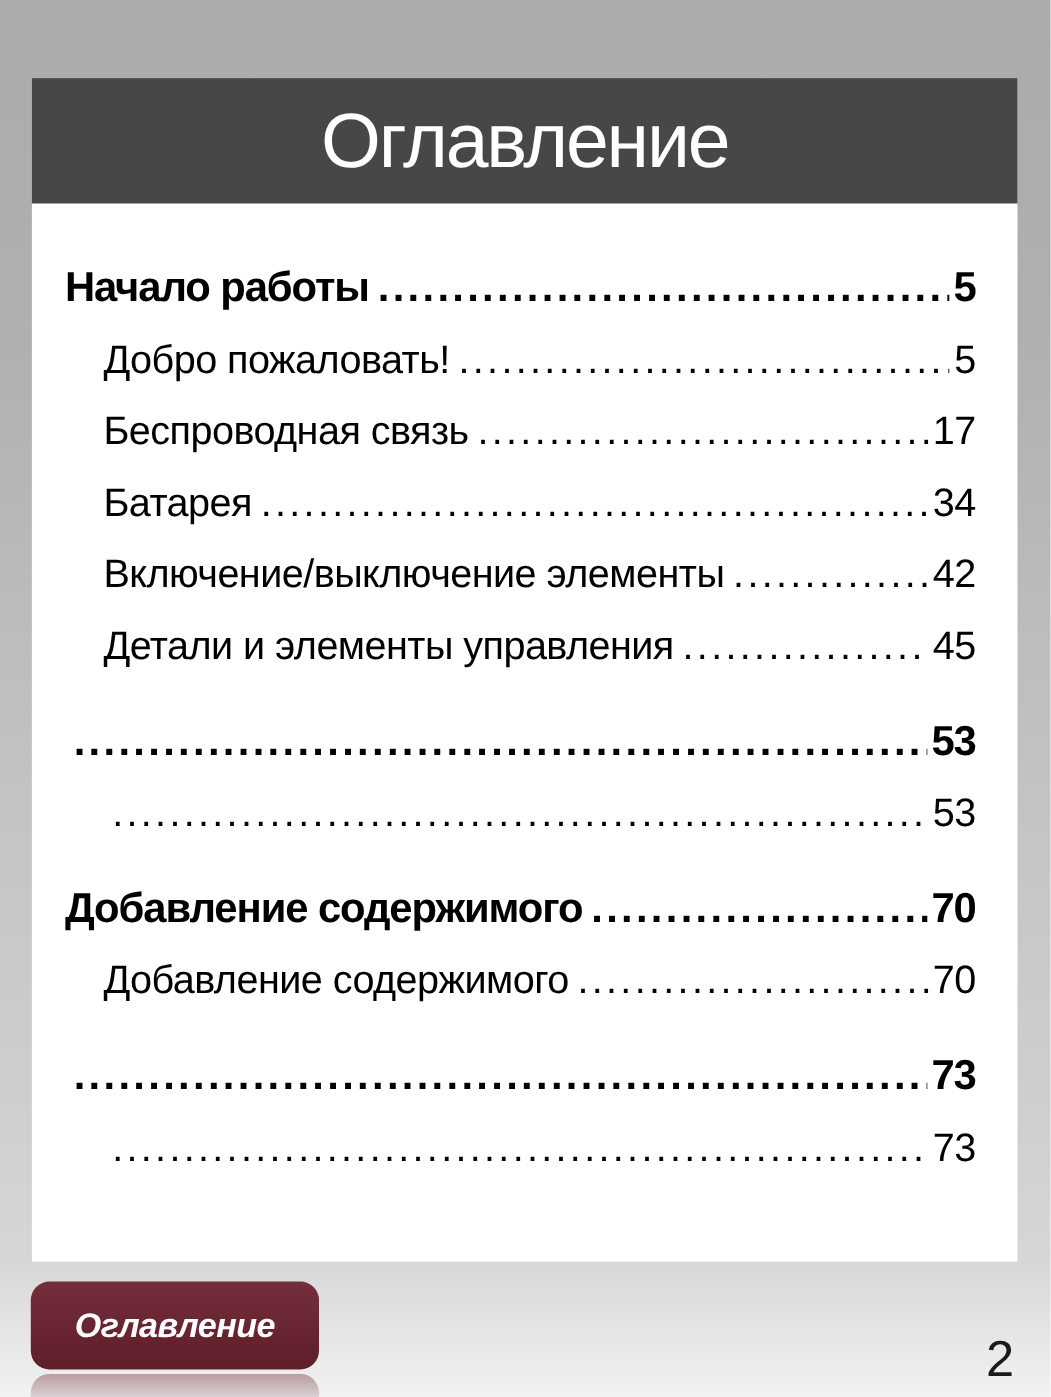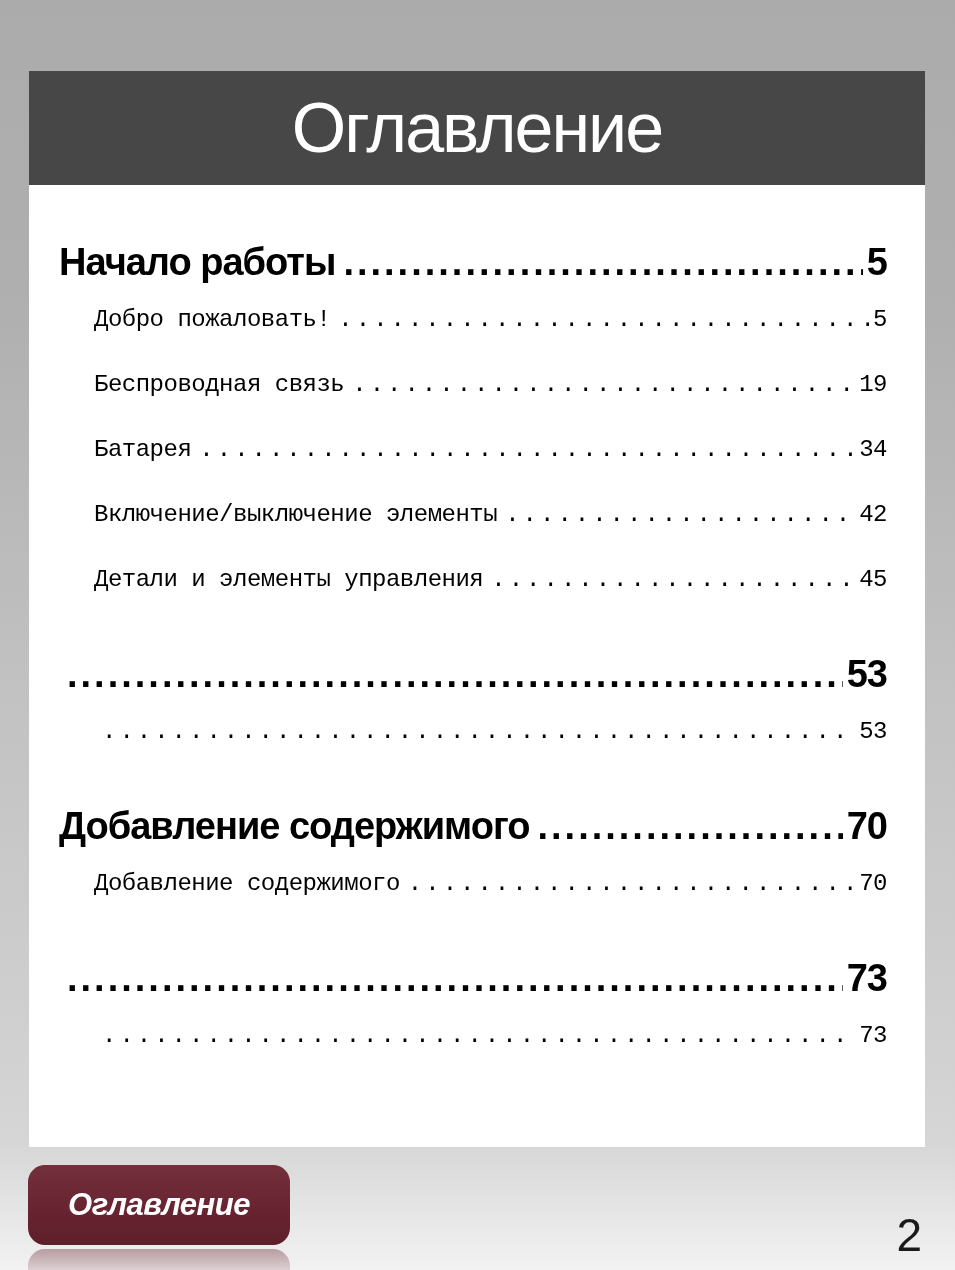--- a/index.html
+++ b/index.html
@@ -41,24 +41,23 @@
     color: #000000;
     cursor: pointer;
   }
   .toc-row.section {
     font-weight: 700;
     font-size: 38px;
     letter-spacing: -1px;
   }
   .toc-row.sub {
     font-weight: 400;
-    font-size: 24px;
+    font-size: 36px;
     letter-spacing: -0.5px;
     padding-left: 35px;
-    font-family: Liberation Mono, monospace;
   }
   .toc-row.section + .toc-row.section,
   .toc-row.sub + .toc-row.section {
     margin-top: 22px;
   }
   .toc-label { white-space: nowrap; }
   .dot-leader {
     flex: 1;
     overflow: hidden;
     white-space: nowrap;
@@ -115,21 +114,21 @@
         <span class="toc-page">5</span>
       </div>
       <div class="toc-row sub">
         <span class="toc-label">Добро пожаловать!</span>
         <span class="dot-leader"></span>
         <span class="toc-page">5</span>
       </div>
       <div class="toc-row sub">
         <span class="toc-label">Беспроводная связь</span>
         <span class="dot-leader"></span>
-        <span class="toc-page">19</span>
+        <span class="toc-page">17</span>
       </div>
       <div class="toc-row sub">
         <span class="toc-label">Батарея</span>
         <span class="dot-leader"></span>
         <span class="toc-page">34</span>
       </div>
       <div class="toc-row sub">
         <span class="toc-label">Включение/выключение элементы</span>
         <span class="dot-leader"></span>
         <span class="toc-page">42</span>

